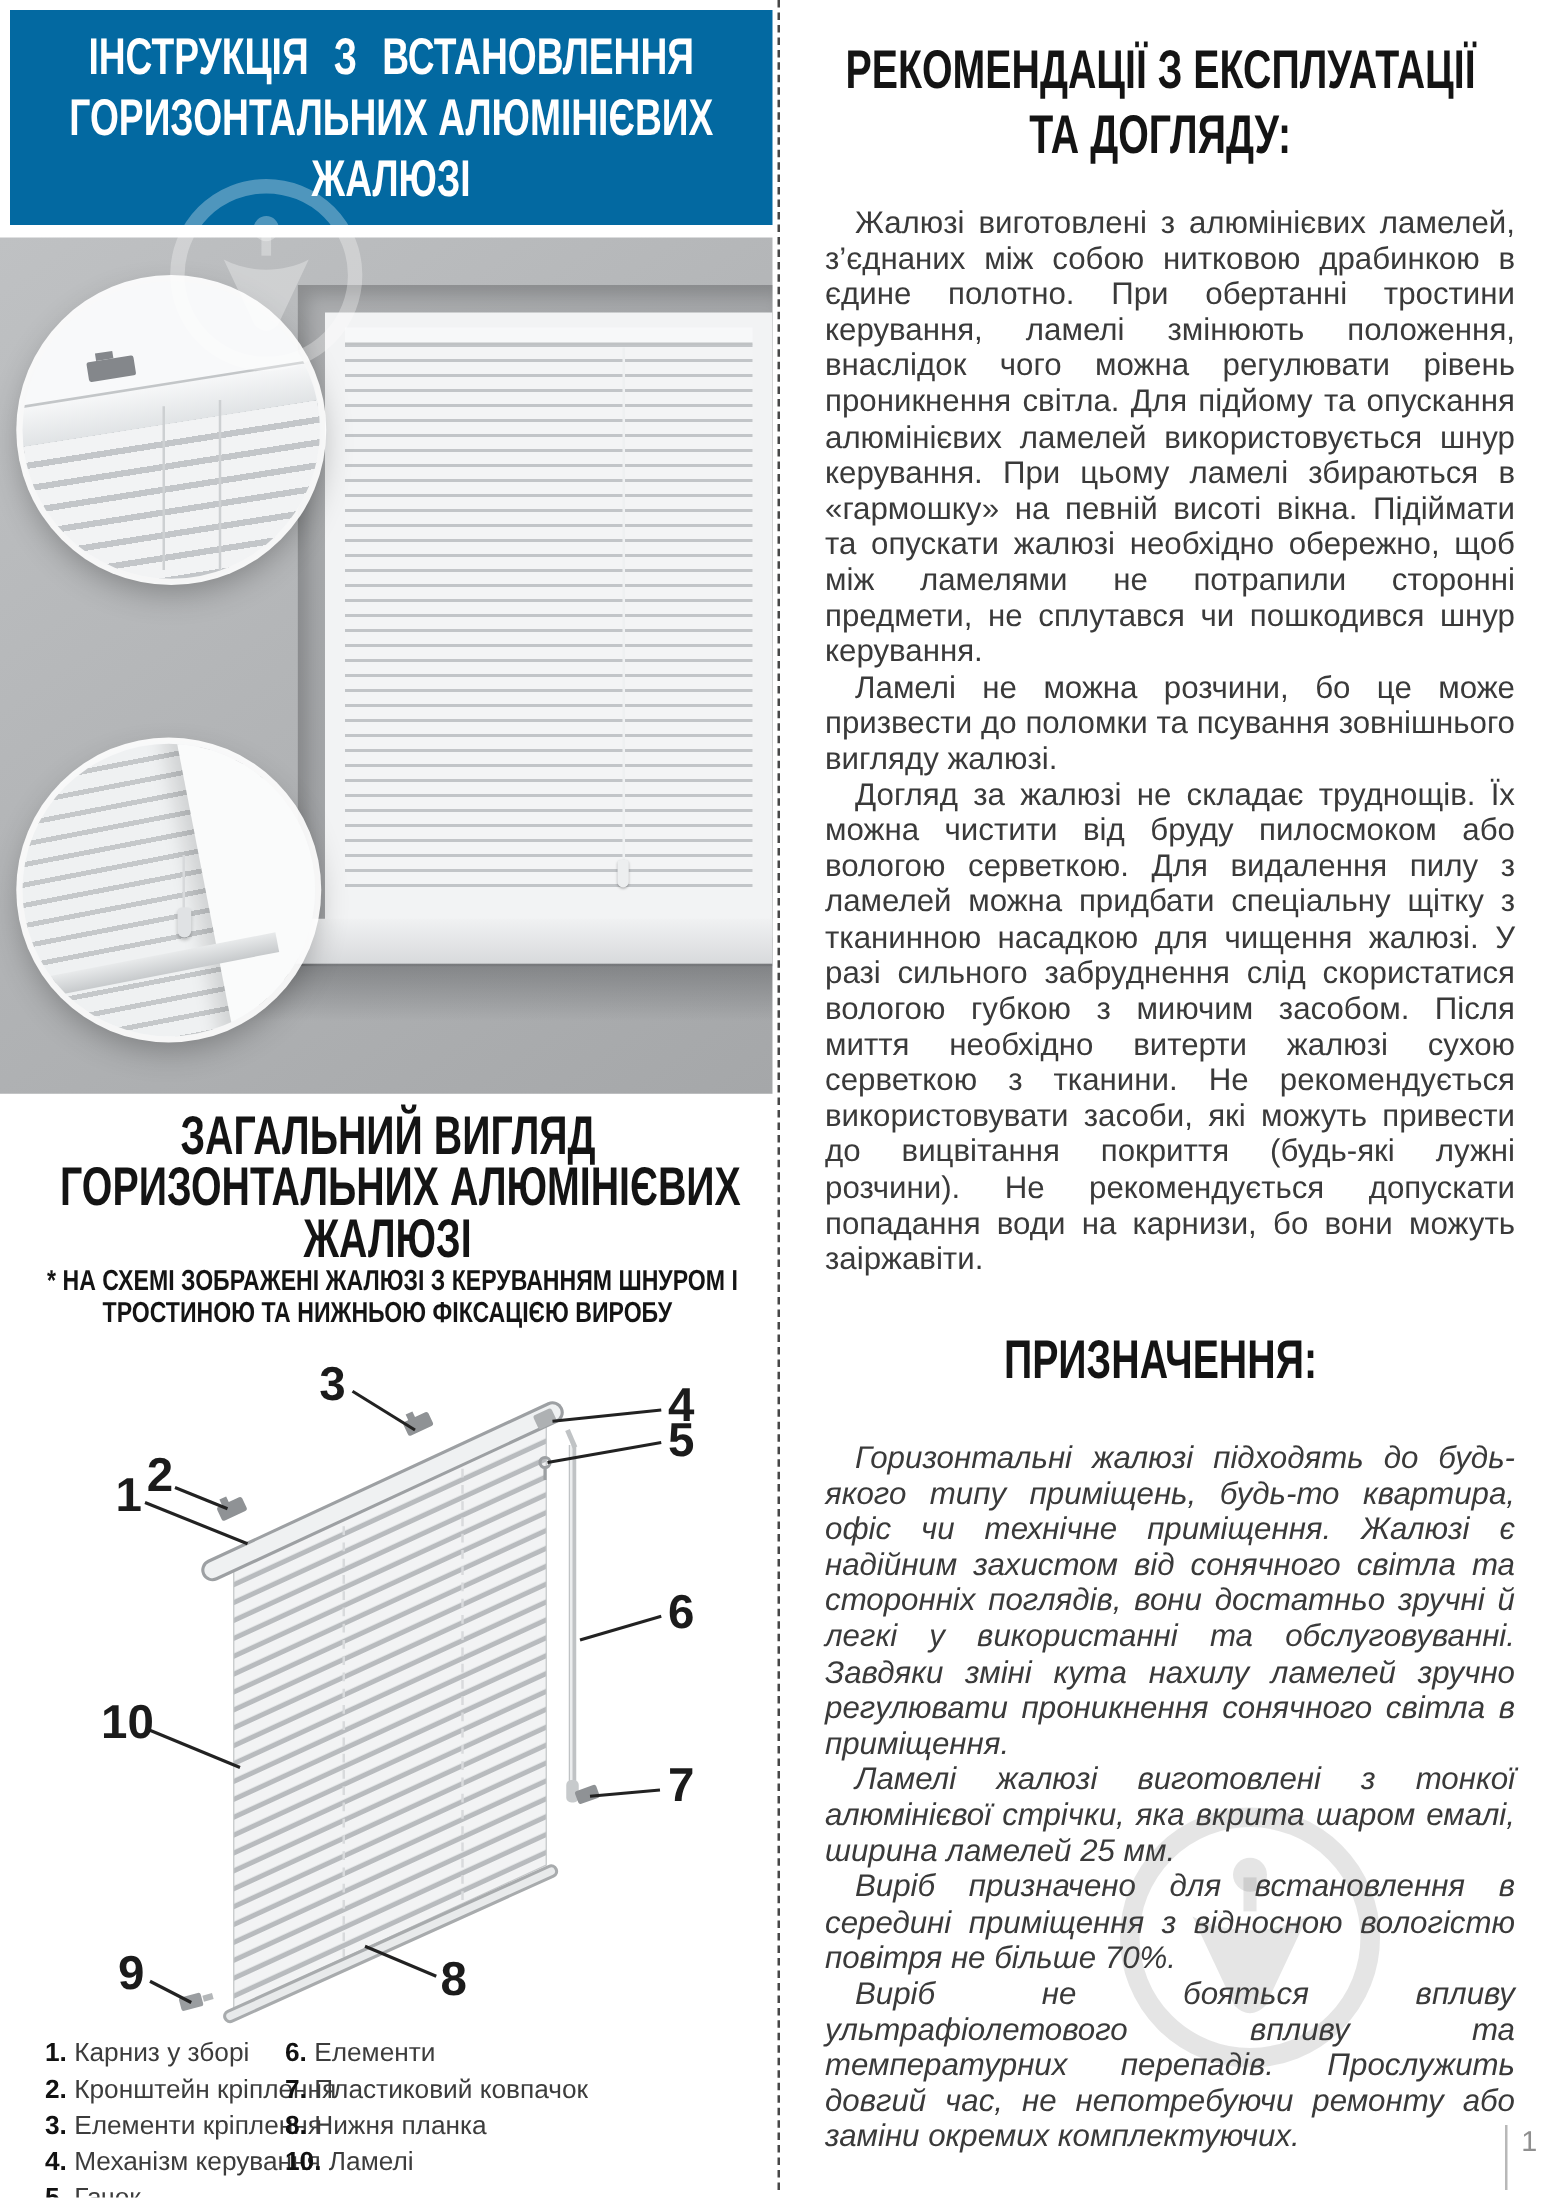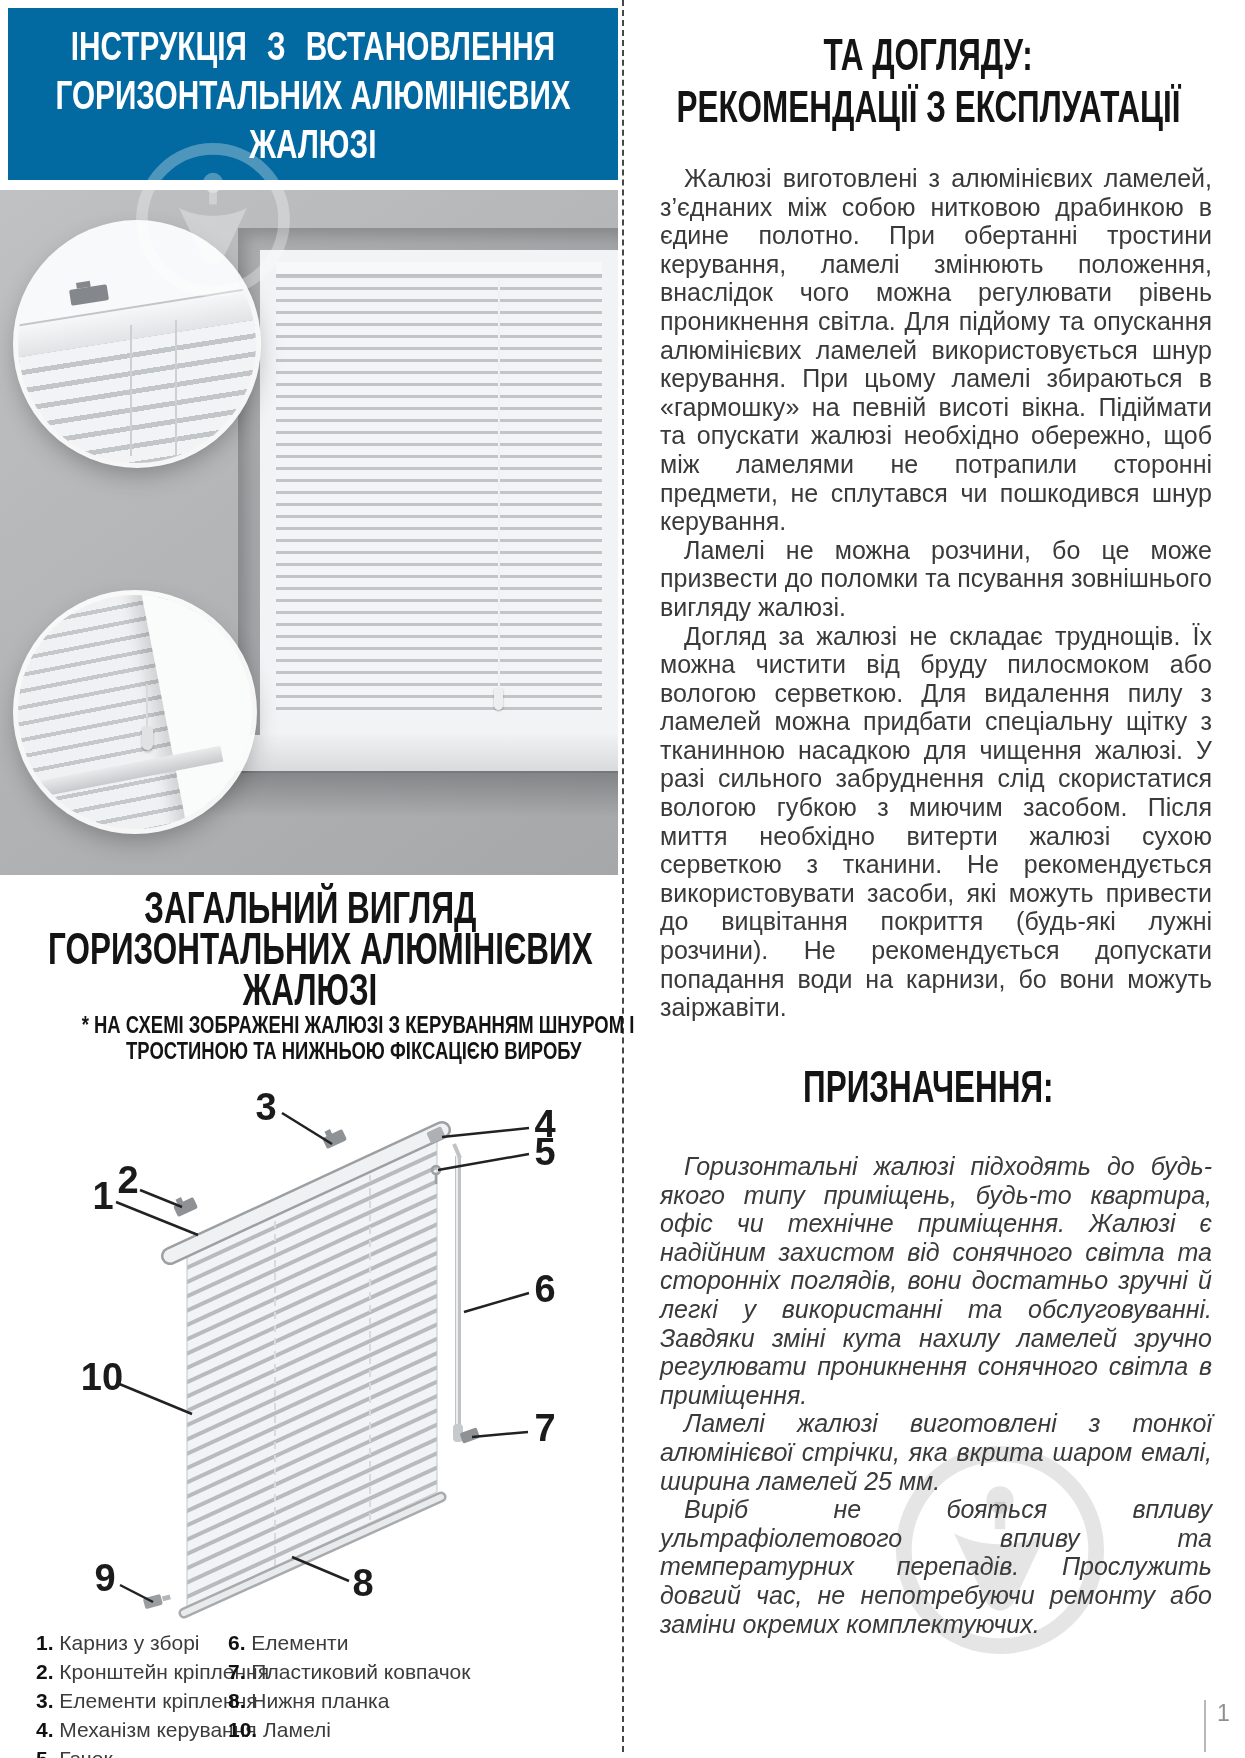--- a/index.html
+++ b/index.html
@@ -53,21 +53,21 @@
   .inset2 .tassel{position:absolute;left:53%;top:56%;width:11px;height:24px;background:#e0e2e4;
     border-radius:5px 5px 8px 8px;box-shadow:0 2px 3px rgba(0,0,0,.25);}
   .inset2 .tassel:before{content:"";position:absolute;left:4px;top:-42px;width:2px;height:42px;background:#d7d9db;}
   
   .wm{position:absolute;pointer-events:none;}
   .wm-photo{left:128px;top:135px;width:170px;height:170px;color:rgba(255,255,255,.30);}
   .wm-right{left:885px;top:1435px;width:230px;height:230px;color:rgba(40,40,40,.12);z-index:0;}
   
   .overview-title{position:absolute;left:0;top:888px;width:620px;}
   .overview-title .hl{line-height:41px;font-size:37px;}
-  .overview-note{position:absolute;left:0;top:1012px;width:620px;margin-left:44px;}
+  .overview-note{position:absolute;left:0;top:1012px;width:620px;}
   .overview-note .hl{line-height:26px;font-size:21px;}
   .overview-note .cond{transform:scale(0.88,1.1);}
   
   .diagram{position:absolute;left:40px;top:1080px;width:540px;height:565px;}
   
   .legend{position:absolute;left:36px;top:1628px;width:584px;font-size:21px;line-height:29px;color:#3c3c3c;}
   .legend-col{position:absolute;top:0;}
   .legend-col1{left:0;width:215px;}
   .legend-col2{left:192px;width:392px;}
   .legend .li{white-space:nowrap;}
@@ -234,34 +234,35 @@
 </div>
 
 <svg class="wm wm-right" viewBox="-110 -110 220 220">
   <circle cx="0" cy="0" r="92" fill="none" stroke="currentColor" stroke-width="15"></circle>
   <circle cx="0" cy="-48" r="13" fill="currentColor"></circle>
   <rect x="-5" y="-46" width="10" height="26" fill="currentColor"></rect>
   <path d="M -44 -16 C -18 -2 18 -2 44 -16 L 12 52 Q 0 64 -12 52 Z" fill="currentColor"></path>
 </svg>
 
 <div class="care-title heading">
+  <div class="hl"><span class="cond">РЕКОМЕНДАЦІЇ З ЕКСПЛУАТАЦІЇ</span></div>
   <div class="hl"><span class="cond">ТА ДОГЛЯДУ:</span></div>
-  <div class="hl"><span class="cond">РЕКОМЕНДАЦІЇ З ЕКСПЛУАТАЦІЇ</span></div>
 </div>
 
 <div class="right-text care-text">
   <p>Жалюзі виготовлені з алюмінієвих ламелей, з’єднаних між собою нитковою драбинкою в єдине полотно. При обертанні тростини керування, ламелі змінюють положення, внаслідок чого можна регулювати рівень проникнення світла. Для підйому та опускання алюмінієвих ламелей використовується шнур керування. При цьому ламелі збираються в «гармошку» на певній висоті вікна. Підіймати та опускати жалюзі необхідно обережно, щоб між ламелями не потрапили сторонні предмети, не сплутався чи пошкодився шнур керування.</p>
   <p>Ламелі не можна розчини, бо це може призвести до поломки та псування зовнішнього вигляду жалюзі.</p>
   <p>Догляд за жалюзі не складає труднощів. Їх можна чистити від бруду пилосмоком або вологою серветкою. Для видалення пилу з ламелей можна придбати спеціальну щітку з тканинною насадкою для чищення жалюзі. У разі сильного забруднення слід скористатися вологою губкою з миючим засобом. Після миття необхідно витерти жалюзі сухою серветкою з тканини. Не рекомендується використовувати засоби, які можуть привести до вицвітання покриття (будь-які лужні розчини). Не рекомендується допускати попадання води на карнизи, бо вони можуть заіржавіти.</p>
 </div>
 
 <div class="purpose-title heading">
   <div class="hl"><span class="cond">ПРИЗНАЧЕННЯ:</span></div>
 </div>
 
 <div class="right-text purpose-text">
   <p>Горизонтальні жалюзі підходять до будь-якого типу приміщень, будь-то квартира, офіс чи технічне приміщення. Жалюзі є надійним захистом від сонячного світла та сторонніх поглядів, вони достатньо зручні й легкі у використанні та обслуговуванні. Завдяки зміні кута нахилу ламелей зручно регулювати проникнення сонячного світла в приміщення.</p>
   <p>Ламелі жалюзі виготовлені з тонкої алюмінієвої стрічки, яка вкрита шаром емалі, ширина ламелей 25 мм.</p>
+  <p>Виріб призначено для встановлення в середині приміщення з відносною вологістю повітря не більше 70%.</p>
   <p>Виріб не бояться впливу ультрафіолетового впливу та температурних перепадів. Прослужить довгий час, не непотребуючи ремонту або заміни окремих комплектуючих.</p>
 </div>
 
 <div class="pagenum-line"></div>
 <div class="pagenum">1</div>
 
 </body></html>

